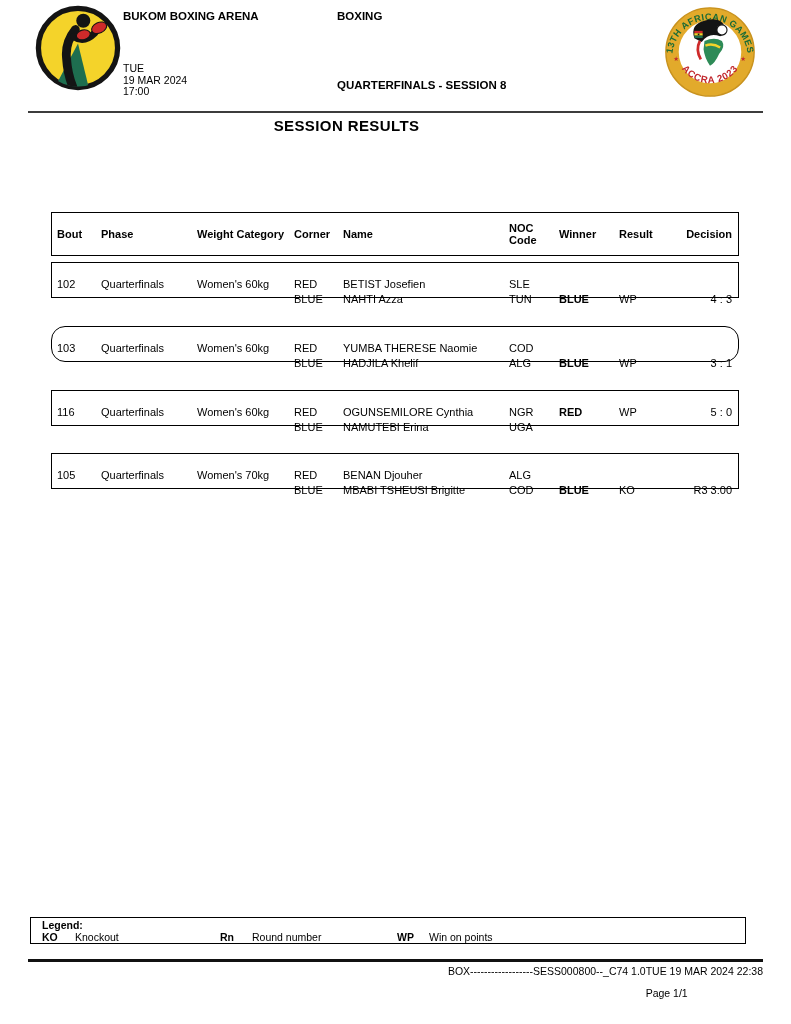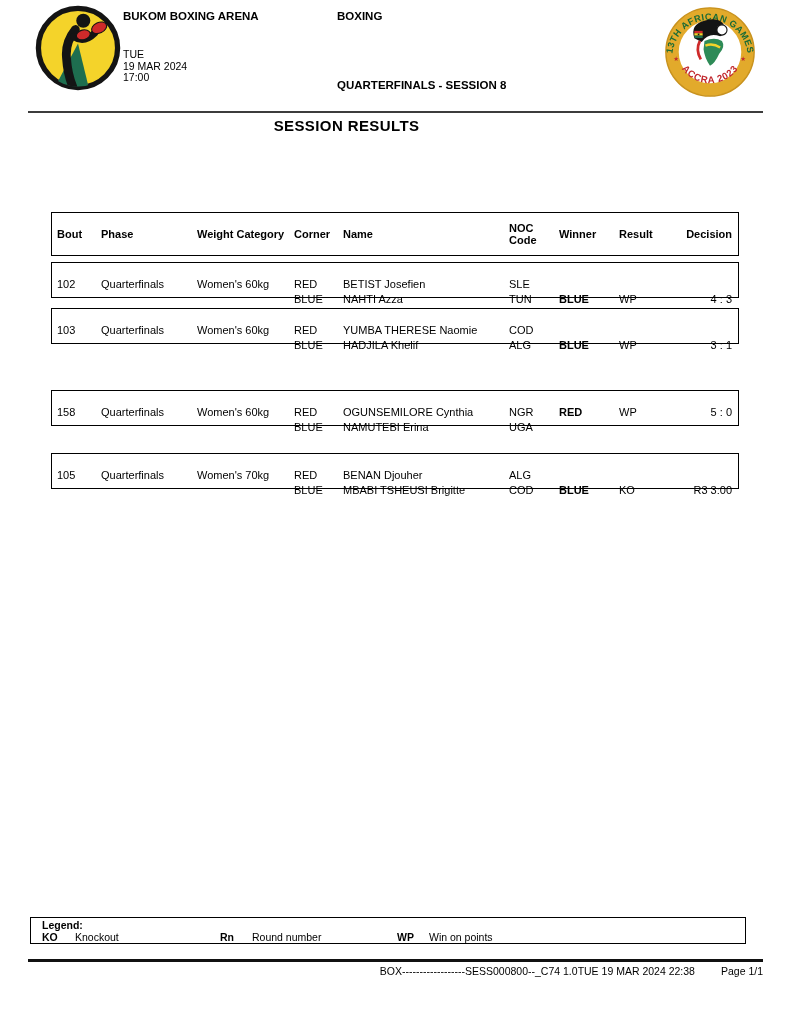--- a/index.html
+++ b/index.html
@@ -5,21 +5,21 @@
   * { margin:0; padding:0; box-sizing:border-box; }
   html,body { background:#e8e8e8; }
   .page {
     position:relative; width:791px; height:1024px; margin:0 auto;
     background:#ffffff; overflow:hidden;
     font-family:"Liberation Sans", sans-serif; color:#000000;
   }
   
   .logo-left { position:absolute; left:34px; top:3px; width:88px; height:90px; }
   .venue { position:absolute; left:123px; top:10px; font-size:11.5px; font-weight:bold; }
-  .dtblock { position:absolute; left:123px; top:49px; font-size:10.5px; line-height:11.5px; }
+  .dtblock { position:absolute; left:123px; top:63px; font-size:10.5px; line-height:11.5px; }
   .sport { position:absolute; left:337px; top:10px; font-size:11.5px; font-weight:bold; }
   .session { position:absolute; left:337px; top:79px; font-size:11.5px; font-weight:bold; }
   .logo-right { position:absolute; left:664px; top:6px; width:92px; height:92px; }
   .rule-top { position:absolute; left:28px; top:111px; width:735px; height:2px; background:#3c3c3c; }
   .doc-title { position:absolute; left:0; top:117px; width:693px; text-align:center;
     font-size:15px; font-weight:bold; letter-spacing:.4px; }
   
   .tbl { position:absolute; left:51px; top:212px; width:688px; font-size:11px; }
   .grid {
     display:grid;
@@ -32,36 +32,36 @@
   }
   .thead .c-decision { text-align:right; }
   .noc-two-line { line-height:12px; }
   .rowbox {
     position:absolute; left:0; width:688px; height:36px;
     border:1px solid #000; padding-top:14px;
   }
   .rowbox .grid { line-height:15px; }
   .c-decision { text-align:right; }
   .c-winner { font-weight:bold; }
-  .r1 { top:50px; } .r2 { top:96px; } .r3 { top:178px; } .r4 { top:241px; }
+  .r1 { top:50px; } .r2 { top:114px;border-radius:14px; } .r3 { top:178px; } .r4 { top:241px; }
   
   .legend {
     position:absolute; left:30px; top:917px; width:716px; height:27px;
     border:1px solid #000; padding:1px 11px; font-size:10.5px; line-height:12px;
   }
   .legend-title { font-weight:bold; }
   .legend-grid { display:grid; grid-template-columns:33px 145px 32px 145px 32px auto; }
   .legend-code { font-weight:bold; }
   
   .rule-bottom { position:absolute; left:28px; top:959px; width:735px; height:3px; background:#111; }
   .footer-row {
     position:absolute; left:28px; top:965px; width:735px;
     display:flex; justify-content:flex-end; font-size:10.5px;
   }
-  .footer-right { display:flex; gap:26px; }
+  .footer-right { display:flex; gap:10px;flex-direction:column; }
 </style>
 </head>
 <body>
 
 <div class="page">
 
   <svg class="logo-left" viewBox="0 0 100 100">
     <defs>
         <clipPath id="lclip">
           <circle cx="50" cy="50" r="44"></circle>
@@ -179,21 +179,21 @@
         <div>HADJILA Khelif</div>
         <div>ALG</div>
         <div class="c-winner">BLUE</div>
         <div>WP</div>
         <div class="c-decision">3 : 1</div>
       </div>
     </div>
 
     <div class="rowbox r3">
       <div class="grid">
-        <div>158</div>
+        <div>116</div>
         <div>Quarterfinals</div>
         <div>Women's 60kg</div>
         <div>RED</div>
         <div>OGUNSEMILORE Cynthia</div>
         <div>NGR</div>
         <div class="c-winner">RED</div>
         <div>WP</div>
         <div class="c-decision">5 : 0</div>
       </div>
       <div class="grid">

